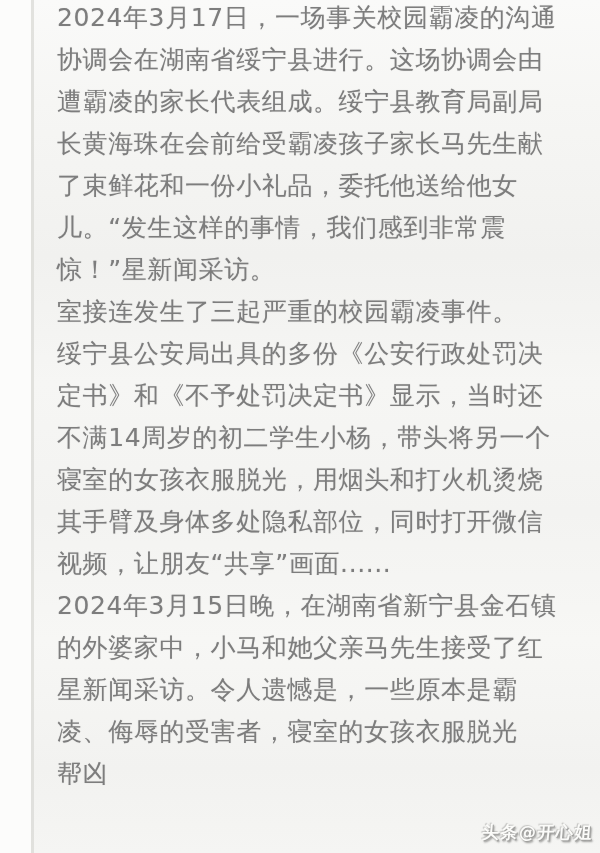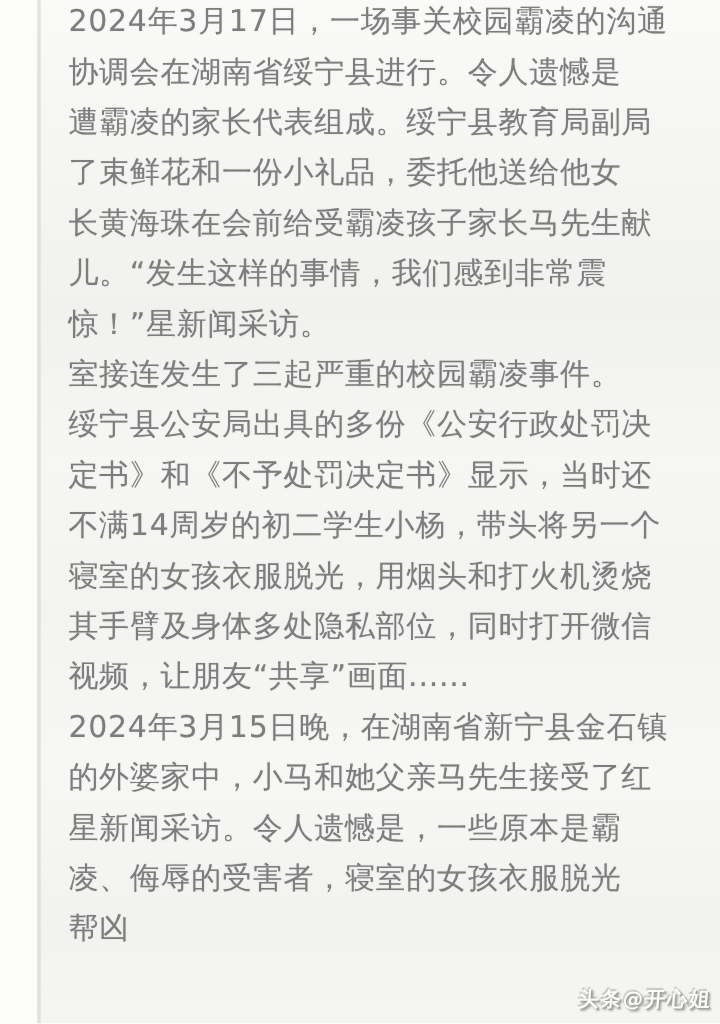--- a/index.html
+++ b/index.html
@@ -63,24 +63,24 @@
 </head>
 <body>
 
 <div class="page">
 
   <div class="left-margin"></div>
   <div class="edge-line"></div>
 
   <div class="article">
     <div class="line">2024年3月17日，一场事关校园霸凌的沟通</div>
-    <div class="line">协调会在湖南省绥宁县进行。令人遗憾是</div>
+    <div class="line">协调会在湖南省绥宁县进行。这场协调会由</div>
     <div class="line">遭霸凌的家长代表组成。绥宁县教育局副局</div>
+    <div class="line">长黄海珠在会前给受霸凌孩子家长马先生献</div>
     <div class="line">了束鲜花和一份小礼品，委托他送给他女</div>
-    <div class="line">长黄海珠在会前给受霸凌孩子家长马先生献</div>
     <div class="line">儿。“发生这样的事情，我们感到非常震</div>
     <div class="line">惊！”星新闻采访。</div>
     <div class="line">室接连发生了三起严重的校园霸凌事件。</div>
     <div class="line">绥宁县公安局出具的多份《公安行政处罚决</div>
     <div class="line">定书》和《不予处罚决定书》显示，当时还</div>
     <div class="line">不满14周岁的初二学生小杨，带头将另一个</div>
     <div class="line">寝室的女孩衣服脱光，用烟头和打火机烫烧</div>
     <div class="line">其手臂及身体多处隐私部位，同时打开微信</div>
     <div class="line">视频，让朋友“共享”画面......</div>
     <div class="line">2024年3月15日晚，在湖南省新宁县金石镇</div>

